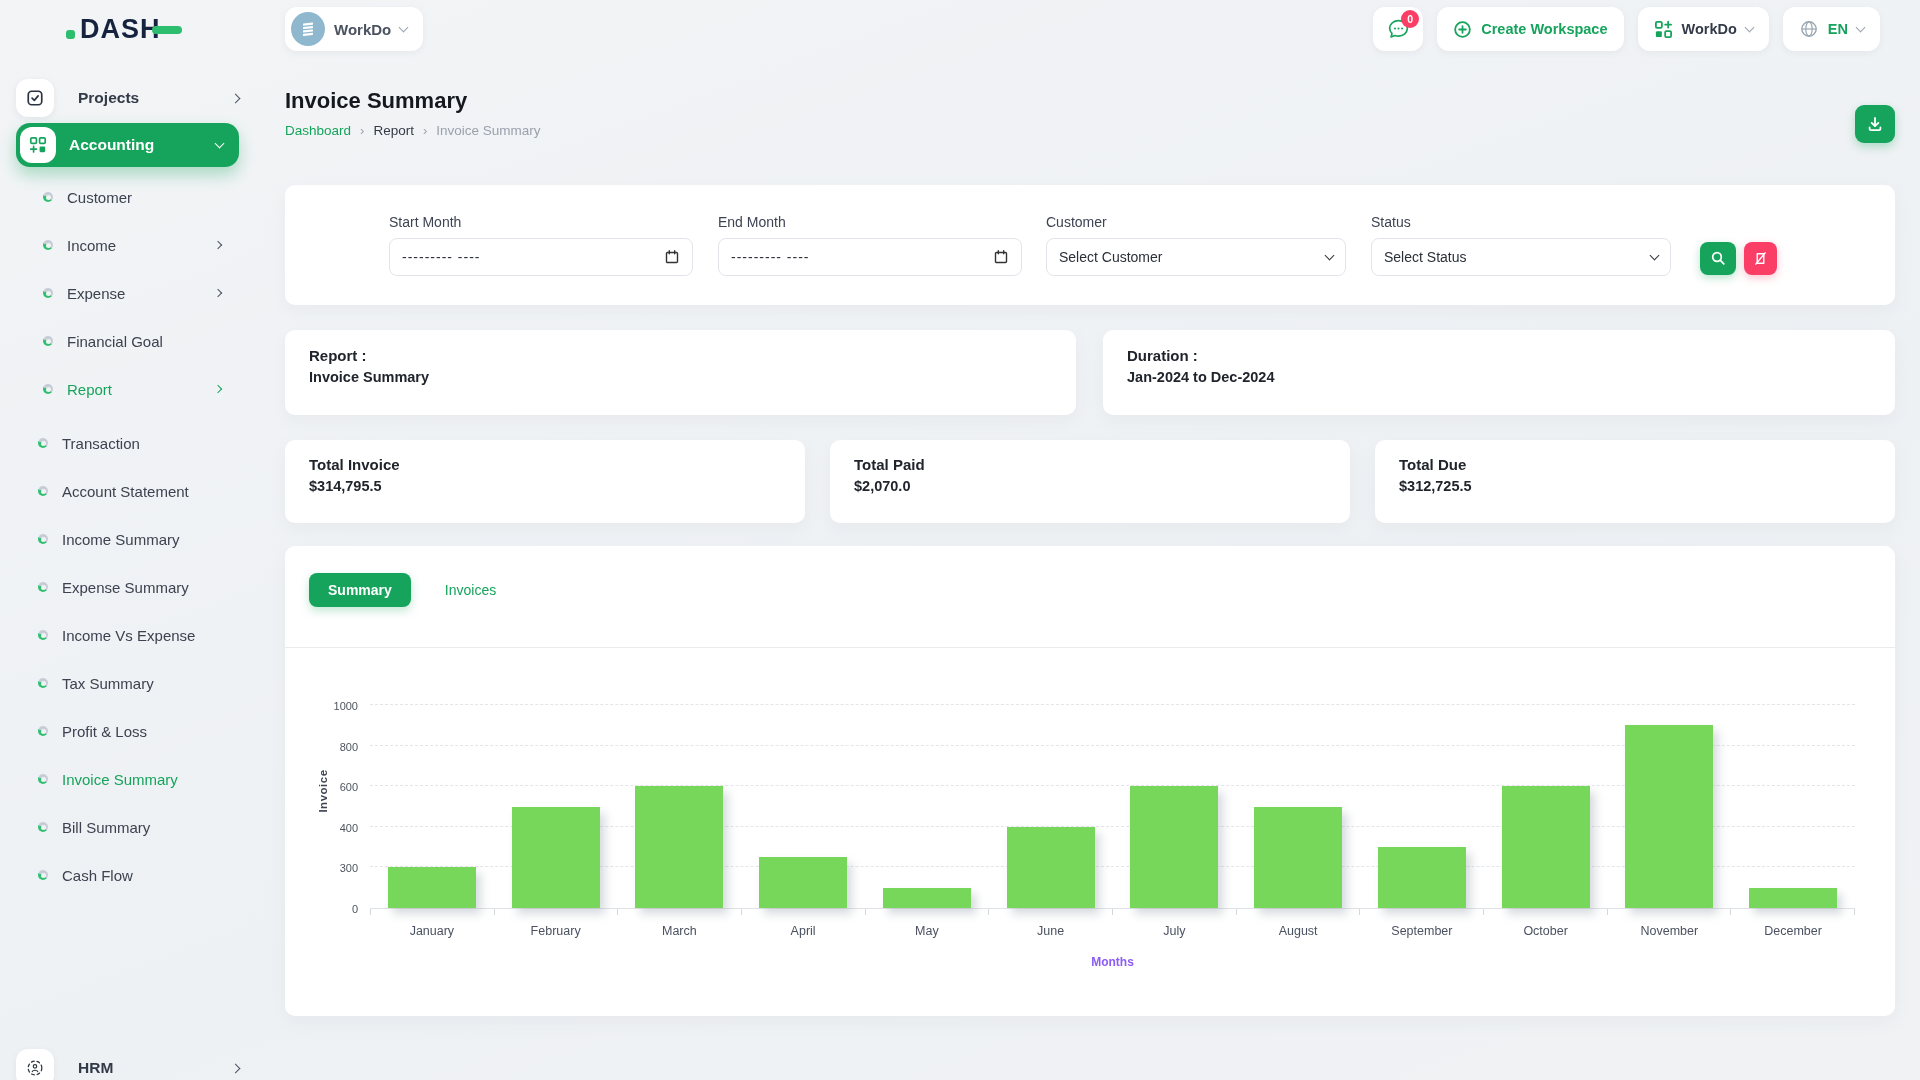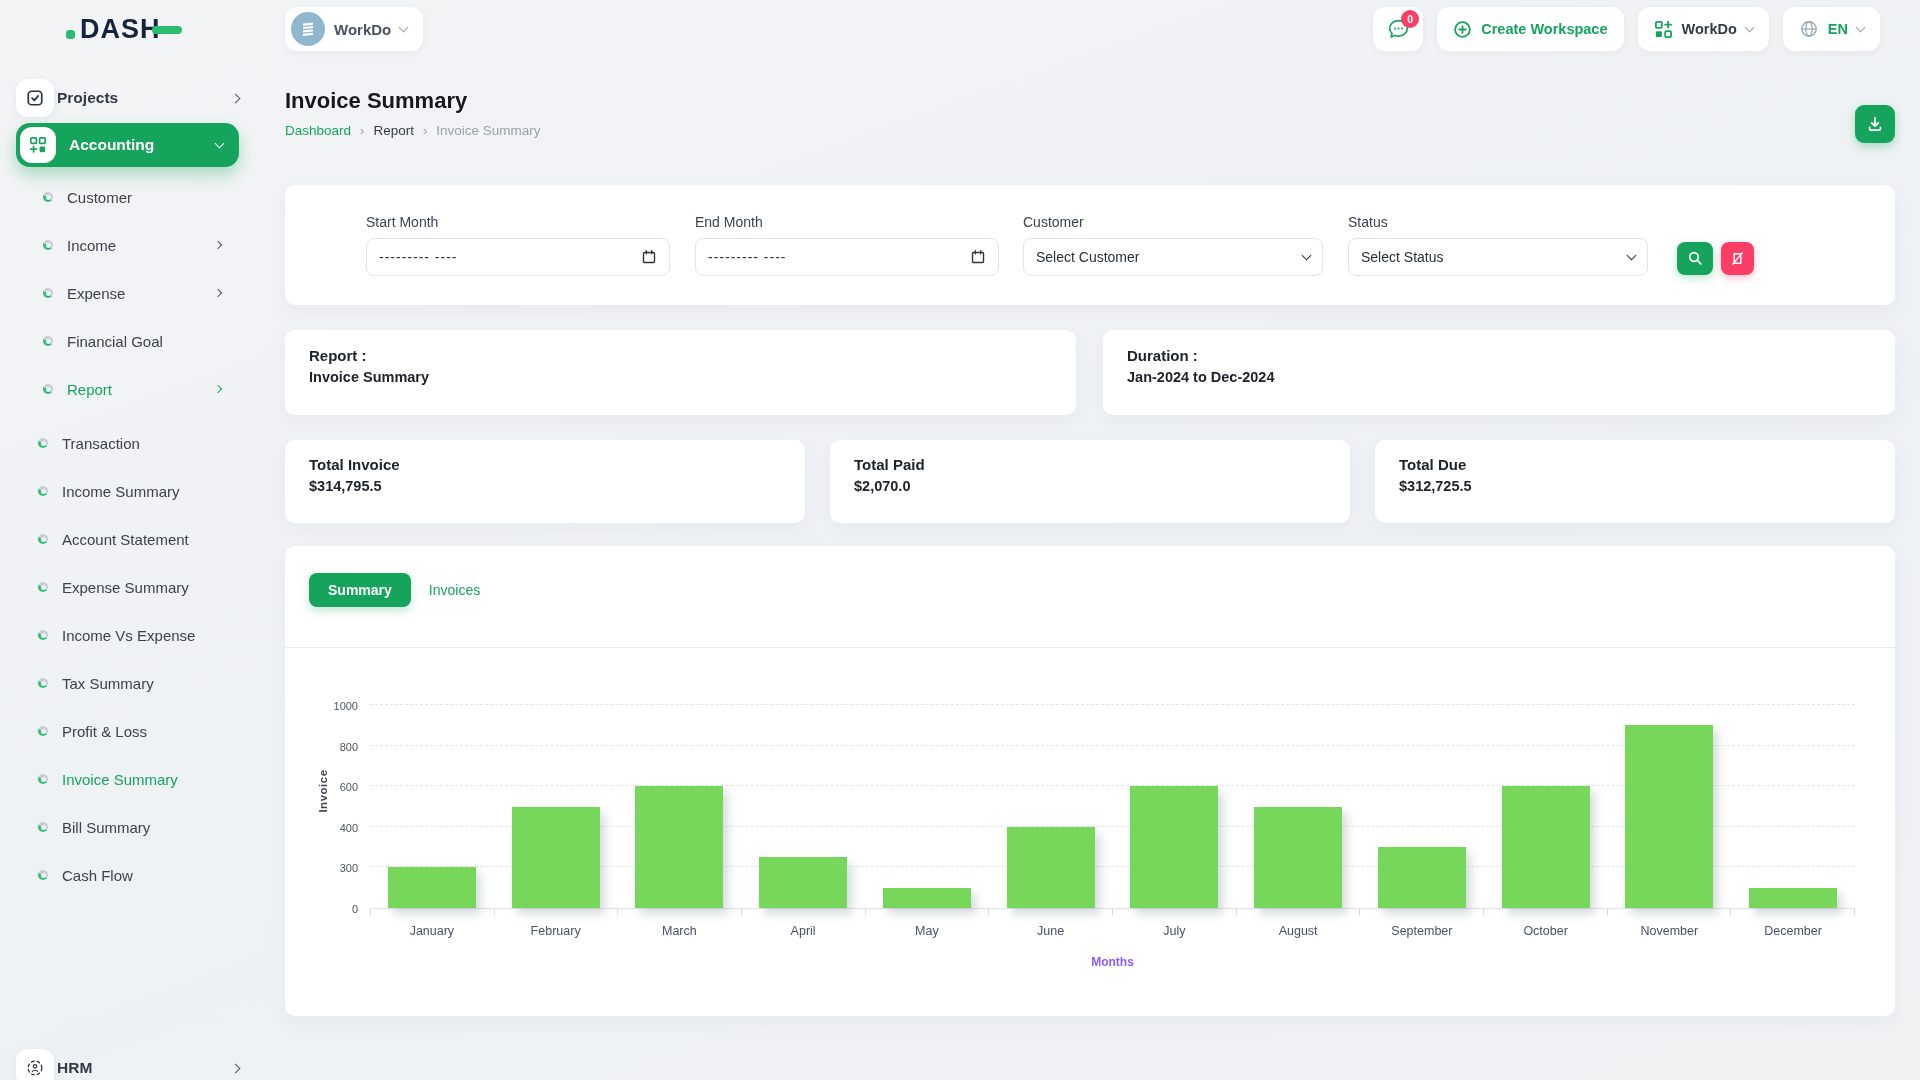--- a/index.html
+++ b/index.html
@@ -32,21 +32,21 @@
   .green-text { color:#16a45c; font-size:14.5px; font-weight:600; }
   .dark-text { color:#343b48; font-size:14.5px; font-weight:600; }
 
   .chev { width:7px; height:7px; border-right:1.7px solid currentColor; border-bottom:1.7px solid currentColor; display:inline-block; flex:none; }
   .chev.right { transform:rotate(-45deg); }
   .chev.down  { transform:rotate(45deg); margin-top:-3px; }
   .chev.gray { color:#9aa2ae; }
 
   
   .sidebar { position:absolute; top:58px; left:0; width:255px; bottom:0; padding:20px 16px 0 16px; }
-  .side-row { display:flex; align-items:center; gap:3px; height:40px; cursor:pointer; }
+  .side-row { display:flex; align-items:center; gap:24px; height:40px; cursor:pointer; }
   .icon-box { width:38px; height:38px; flex:none; border-radius:12px; background:#fff;
               box-shadow:0 2px 6px rgba(160,172,184,.18); display:flex; align-items:center; justify-content:center; }
   .side-label { flex:1; font-size:15.5px; font-weight:600; color:#333a47; }
   .side-row .chev { color:#4b5260; }
 
   .accounting-pill { margin-top:5px; height:44px; border-radius:14px; background:#16a45c;
         display:flex; align-items:center; gap:13px; padding:0 16px 0 4px; cursor:pointer;
         box-shadow:0 8px 16px rgba(22,164,92,.32); }
   .accounting-pill .icon-box { width:36px; height:36px; box-shadow:none; }
   .accounting-pill .side-label { color:#fff; font-weight:700; }
@@ -75,21 +75,21 @@
   .crumb-mid { color:#343b48; cursor:pointer; }
   .crumb-cur { color:#9aa2ae; }
   .crumb-sep { color:#9aa2ae; font-size:13px; }
   .dl-btn { position:absolute; top:47px; right:0; width:40px; height:38px; border-radius:9px; border:none;
             background:#16a45c; display:flex; align-items:center; justify-content:center; cursor:pointer;
             box-shadow:0 4px 10px rgba(22,164,92,.3); }
 
   .card { background:#fff; border-radius:10px; box-shadow:0 6px 16px rgba(169,180,192,.12); }
 
   
-  .filter-card { margin-top:47px; height:120px; display:flex; align-items:center; padding-left:81px; gap:25px; }
+  .filter-card { margin-top:47px; height:120px; display:flex; align-items:center; padding-left:104px; gap:25px; }
   .field { display:flex; flex-direction:column; gap:8px; }
   .field-label { font-size:14px; font-weight:500; color:#3d4352; }
   .minput, .select { height:38px; border:1px solid #e1e5ea; border-radius:8px; background:#fff;
        display:flex; align-items:center; justify-content:space-between; padding:0 12px; cursor:pointer;
        font-size:14px; color:#2a2f38; }
   .minput { width:304px; }
   .select { width:300px; }
   .mi-text { letter-spacing:1px; color:#30353d; }
   .filter-btns { display:flex; gap:8px; margin-top:26px; margin-left:4px; }
   .sq-btn { width:36px; height:33px; border:none; border-radius:8px; display:flex; align-items:center; justify-content:center; cursor:pointer; }
@@ -101,21 +101,21 @@
   .info-card { height:85px; padding:17px 24px; }
   .info-card.w1 { width:791px; } .info-card.w2 { flex:1; }
   .info-label { font-size:15px; font-weight:700; color:#20242c; }
   .info-value { margin-top:5px; font-size:14.5px; font-weight:700; color:#20242c; }
 
   .totals-row { margin-top:25px; display:flex; gap:25px; }
   .total-card { flex:1; height:83px; padding:16px 24px; }
 
   
   .chart-card { margin-top:23px; height:470px; padding:24px; }
-  .tabs { display:flex; align-items:center; gap:18px; padding-top:3px; }
+  .tabs { display:flex; align-items:center; gap:34px; padding-top:3px; }
   .tab-active { background:#16a45c; color:#fff; border:none; border-radius:8px; height:34px; padding:0 19px;
                 font-size:14px; font-weight:600; cursor:pointer; box-shadow:0 4px 10px rgba(22,164,92,.25); }
   .tab-link { background:none; border:none; color:#16a45c; font-size:14px; font-weight:500; cursor:pointer; }
   .divider { margin:40px -24px 0; border-top:1px solid #e9ecef; }
 
   .chart { position:relative; margin-top:58px; }
   .y-title { position:absolute; left:-26px; top:79px; width:80px; text-align:center;
              transform:rotate(-90deg); font-size:11.5px; font-weight:700; color:#3d4352; letter-spacing:.5px; }
   .plot-wrap { margin-left:61px; margin-right:16px; }
   .plot { position:relative; height:203px; border-bottom:1px solid #dfe3e7; }
@@ -251,25 +251,25 @@
           <span class="chev right"></span>
         </div>
       </div>
     <div class="menu submenu" id="report-menu">
         <div class="menu-item">
           <span class="bullet"></span>
           <span class="mi-label">Transaction</span>
         </div>
         <div class="menu-item">
           <span class="bullet"></span>
+          <span class="mi-label">Account Statement</span>
+        </div>
+        <div class="menu-item">
+          <span class="bullet"></span>
           <span class="mi-label">Income Summary</span>
-        </div>
-        <div class="menu-item">
-          <span class="bullet"></span>
-          <span class="mi-label">Account Statement</span>
         </div>
         <div class="menu-item">
           <span class="bullet"></span>
           <span class="mi-label">Expense Summary</span>
         </div>
         <div class="menu-item">
           <span class="bullet"></span>
           <span class="mi-label">Income Vs Expense</span>
         </div>
         <div class="menu-item">

